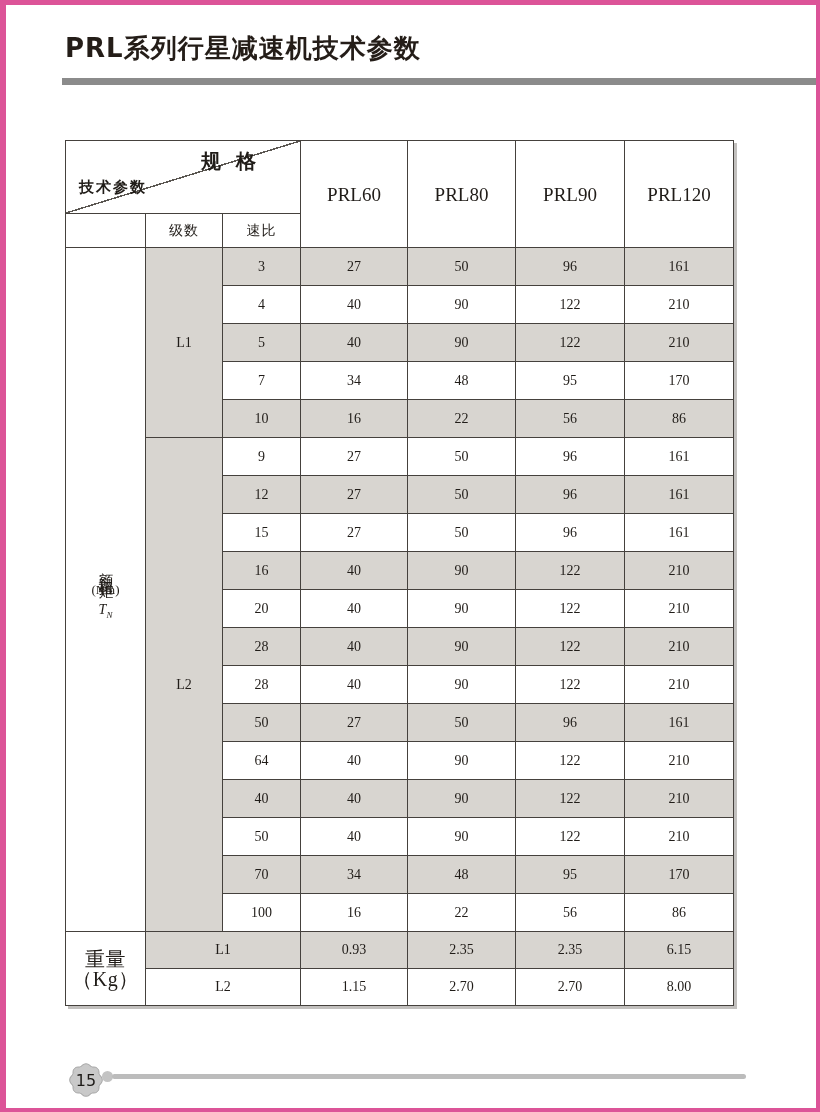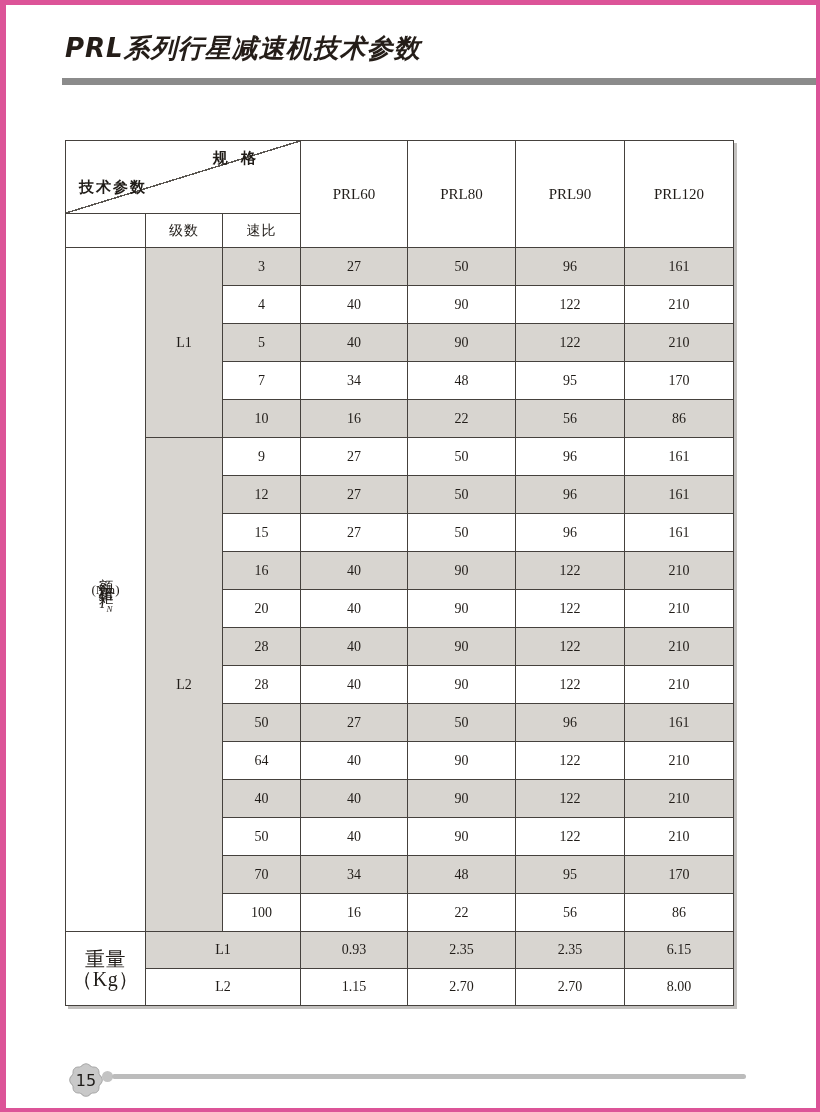--- a/index.html
+++ b/index.html
@@ -6,59 +6,59 @@
   html,body { background:#ffffff; }
   .page {
     position:relative; width:820px; height:1112px; background:#ffffff;
     border-left:6px solid #dc5498; border-top:5px solid #dc5498;
     border-right:4px solid #dc5498; border-bottom:4px solid #dc5498;
     overflow:hidden; font-family:"Liberation Sans", sans-serif;
   }
   .title {
     position:absolute; left:59px; top:26px;
     font-family:"DejaVu Sans", sans-serif; font-weight:700;
-    font-size:26px; letter-spacing:1px; color:#241d18;font-style:italic;
+    font-size:26px; letter-spacing:1px; color:#241d18;
   }
   .title-bar {
     position:absolute; left:56px; right:0; top:73px; height:7px; background:#8b8b8b;
   }
   .spec-table {
     position:absolute; left:59px; top:135px;
     border-collapse:collapse; table-layout:fixed;
     box-shadow:3px 3px 0 rgba(120,115,110,0.45);
     background:#ffffff;
   }
   .spec-table td, .spec-table th {
     border:1px solid #45413d; padding:0; text-align:center; vertical-align:middle;
     font-family:"Liberation Serif", serif; font-size:14px; font-weight:400;
     color:#201c18; line-height:1;
   }
   tr.hr1 { height:73px; } tr.hr2 { height:34px; }
   tr.data { height:38px; } tr.wrow { height:37px; }
-  th.model { font-size:15px;margin-left:42px; }
+  th.model { font-size:19px;margin-left:42px; }
   .diag { position:relative; }
   .diag-line {
     position:absolute; inset:0;
     background:linear-gradient(to bottom right,
       transparent calc(50% - 0.7px), #5a5651 calc(50% - 0.7px),
       #5a5651 calc(50% + 0.7px), transparent calc(50% + 0.7px));
   }
   .lbl-spec {
     position:absolute; top:10px; right:40px;
-    font-family:"DejaVu Sans", sans-serif; font-weight:700; font-size:15px; letter-spacing:4px;
+    font-family:"DejaVu Sans", sans-serif; font-weight:700; font-size:20px; letter-spacing:4px;
   }
   .lbl-params {
     position:absolute; bottom:18px; left:13px;
     font-family:"DejaVu Sans", sans-serif; font-weight:700; font-size:15px; letter-spacing:2px;
   }
   .subhead { font-family:"DejaVu Sans", sans-serif; font-weight:700; font-size:15px; letter-spacing:1px; }
   tbody tr:nth-child(odd) td { background:#d8d5d0; }
   td.stage { background:#d8d5d0 !important; font-size:14px; }
   td.col1 { background:#ffffff !important; }
-  .torq-wrap { display:flex; flex-direction:column; align-items:center; justify-content:space-between; gap:1px; }
+  .torq-wrap { display:flex; flex-direction:column; align-items:center; justify-content:space-between; gap:7px; }
   .torq-label { writing-mode:vertical-rl; text-orientation:upright; font-size:15px; letter-spacing:4px; }
   .torq-unit { font-size:13px; }
   .torq-symbol { font-style:italic; font-size:14px; }
   .torq-symbol sub { font-size:9px; font-style:italic; }
   .weight-label { font-size:20px; letter-spacing:0.5px; }
   .footer-gear { position:absolute; left:58px; top:1053px; }
   .footer-dot {
     position:absolute; left:96px; top:1066px; width:11px; height:11px;
     border-radius:50%; background:#c3c3c3;
   }

